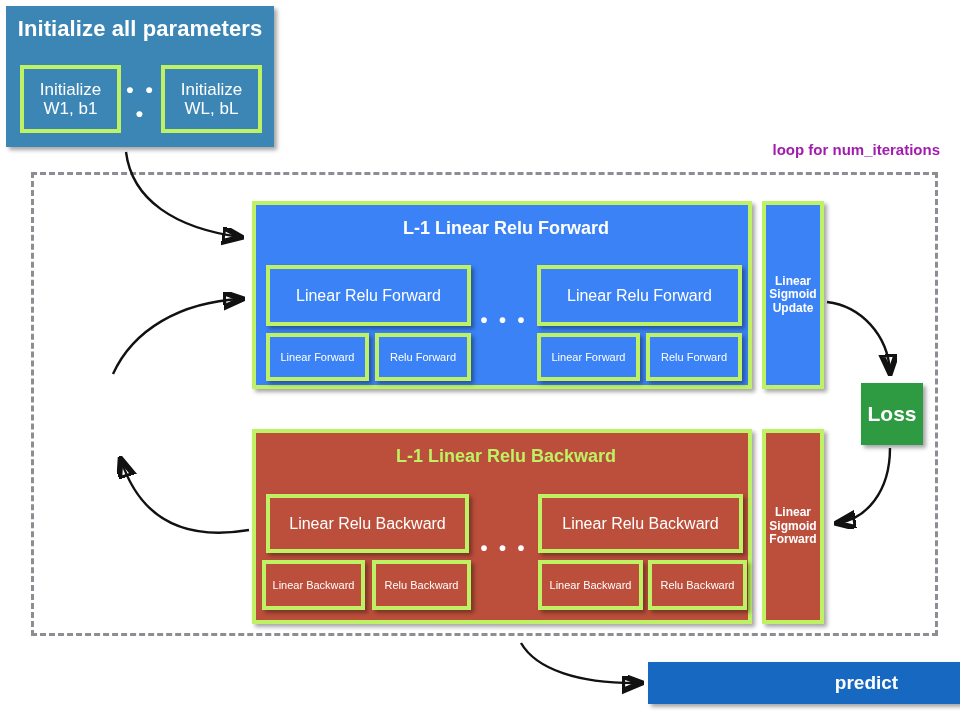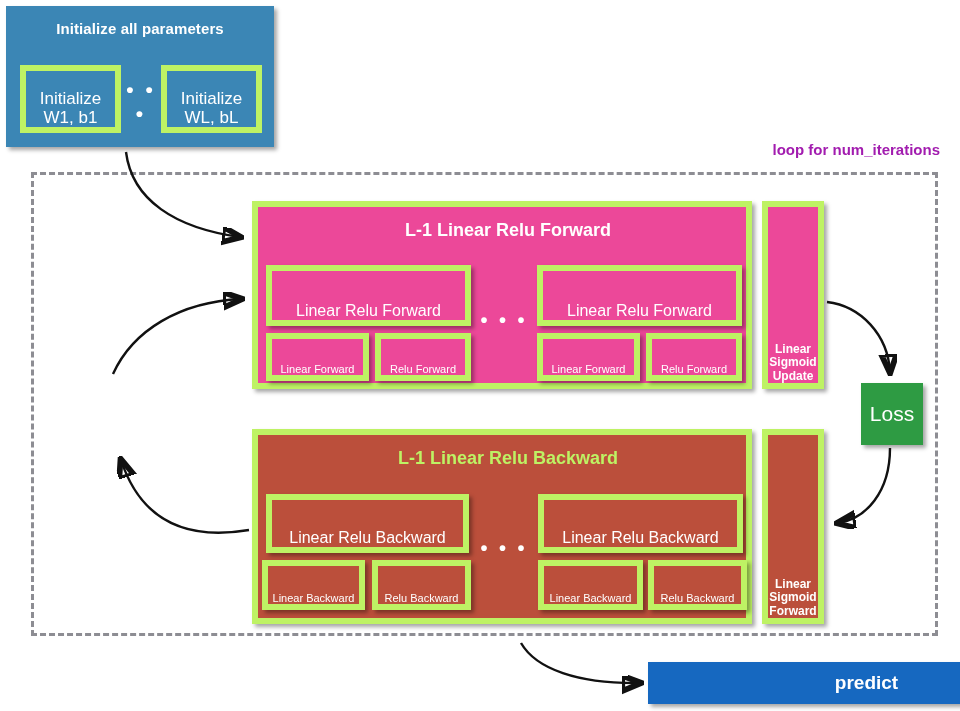--- a/index.html
+++ b/index.html
@@ -10,35 +10,35 @@
   }
   .stage{position:absolute;left:0;top:0;width:960px;height:711px;}
 
   
   .box{
     position:absolute;box-sizing:border-box;
     display:flex;align-items:center;justify-content:center;
     text-align:center;color:#ffffff;line-height:1.12;
   }
   .shadow{box-shadow:3px 3px 4px rgba(0,0,0,.35);}
-  .outlined{border:6px solid #bef264;align-items:flex-end;}
+  .outlined{border:4px solid #bef264;}
 
   
   .c-blue{background:#3b86b5;}
   .c-blue-strong{background:#1668c0;}
-  .c-purple{background:#ec4899;}
+  .c-purple{background:#3b82f6;}
   .c-red{background:#bb4f3b;}
   .c-green{background:#2e9b43;}
 
   
   #init-group{left:6px;top:6px;width:268px;height:141px;display:block;}
   #init-title{
     position:absolute;left:0;top:6px;width:268px;height:34px;
     display:flex;align-items:center;justify-content:center;
-    font-size:15px;font-weight:bold;color:#fff;letter-spacing:.1px;
+    font-size:22px;font-weight:bold;color:#fff;letter-spacing:.1px;
   }
   #init-w1{left:14px;top:59px;width:101px;height:68px;font-size:17px;font-weight:400;}
   #init-wl{left:155px;top:59px;width:101px;height:68px;font-size:17px;font-weight:400;}
   #init-dots{
     position:absolute;left:117px;top:86px;width:36px;height:20px;
     color:#ffffff;font-size:21px;font-weight:bold;letter-spacing:3px;
     display:flex;align-items:center;justify-content:center;
   }
 
   
@@ -86,21 +86,21 @@
   #bwd-rb-2{left:648px;top:560px;width:99px;height:50px;font-size:11px;font-weight:400;}
   #bwd-dots{
     position:absolute;left:480px;top:538px;width:48px;height:20px;
     color:#ffffff;font-size:20px;font-weight:bold;letter-spacing:3px;
     display:flex;align-items:center;justify-content:center;
   }
   #bwd-sig{left:762px;top:429px;width:62px;height:195px;font-size:12px;font-weight:bold;}
 
   
   #update-box{left:55px;top:384px;width:135px;height:68px;font-size:17px;font-weight:bold;}
-  #loss-box{left:861px;top:383px;width:62px;height:62px;font-size:21px;font-weight:normal;}
+  #loss-box{left:861px;top:383px;width:62px;height:62px;font-size:21px;font-weight:bold;}
   #predict-box{left:648px;top:662px;width:437px;height:42px;font-size:19px;font-weight:bold;}
 
   
   #arrows{position:absolute;left:0;top:0;width:960px;height:711px;pointer-events:none;}
   #arrows path{fill:none;stroke:#111111;stroke-width:2.4;}
 </style>
 </head>
 <body>
 
 <div class="stage">

